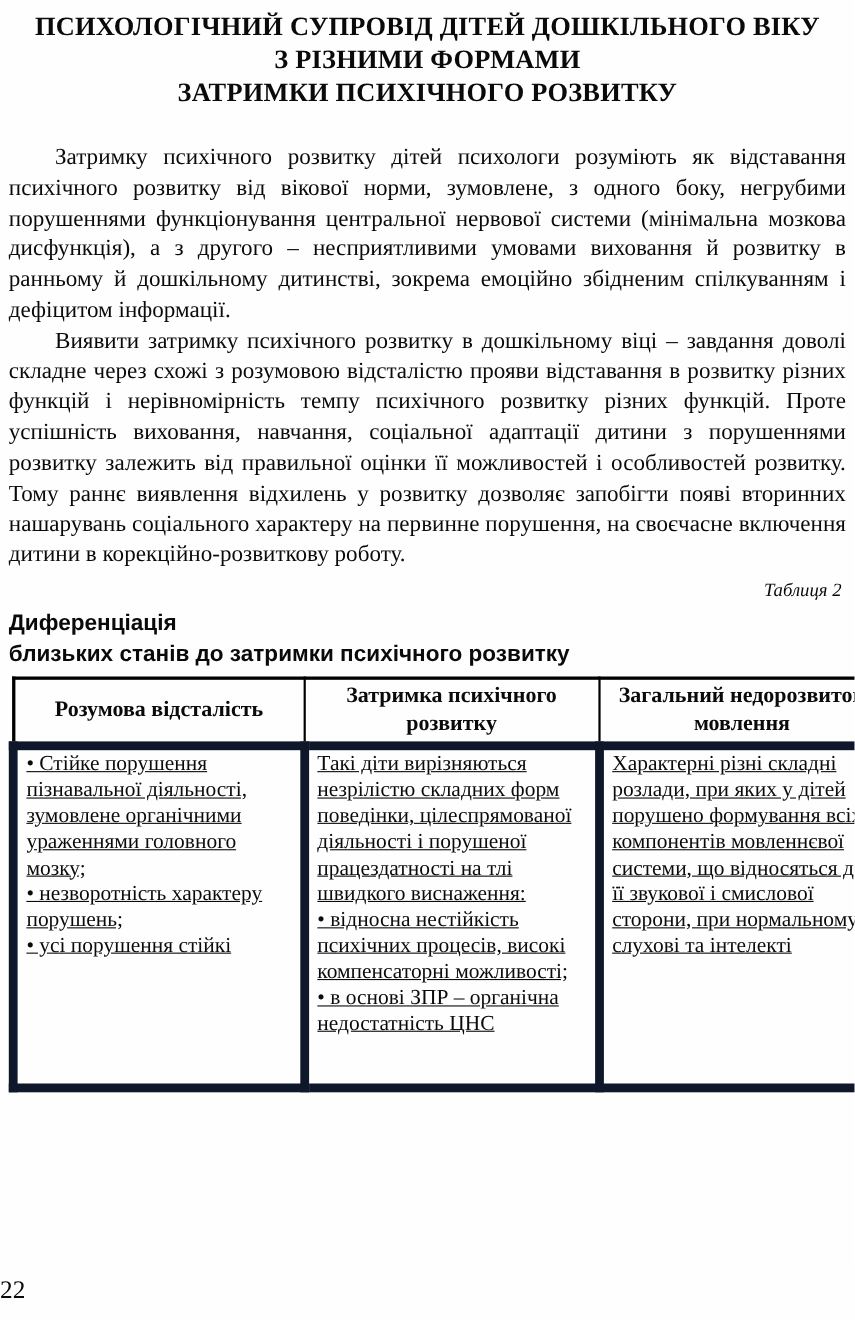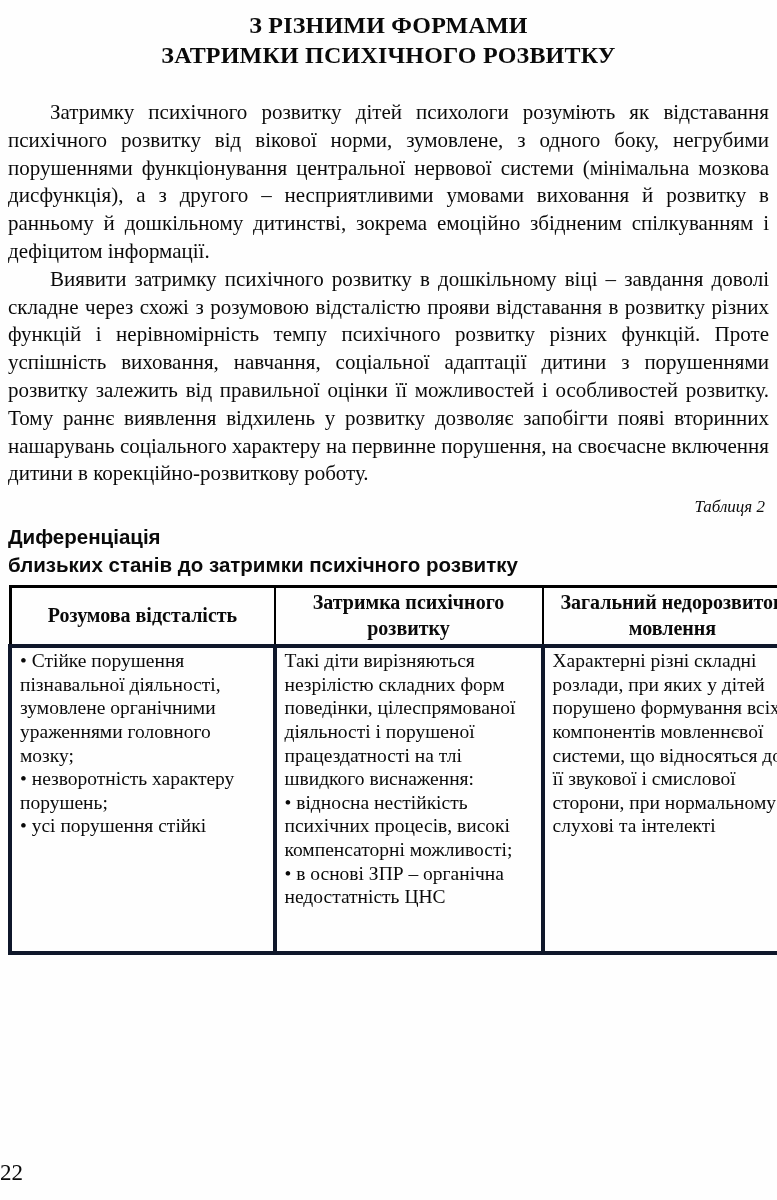--- a/index.html
+++ b/index.html
@@ -60,47 +60,49 @@
     border-bottom: 3px solid #000;
     font-weight: bold;
     font-size: 20px;
     line-height: 25.5px;
     text-align: center;
     padding: 2px 6px 3px 6px;
     hyphens: manual;
     -webkit-hyphens: manual;
   }
   table.diff-table td {
-    border: 4px solid #0f172a;
+    border: 8px solid #0f172a;
     vertical-align: top;
     font-size: 19.5px;
     line-height: 23.6px;
     padding: 1px 5px 4px 8px;
     height: 298px;
     hyphens: manual;
+    text-decoration: underline;
     -webkit-hyphens: manual;
   }
   .cell-par { margin: 0; }
   .col-1 { width: 250px; }
   .col-2 { width: 254px; }
   .col-3 { width: 246px; }
   .page-number {
     position: absolute;
     left: 0;
     bottom: 14px;
     font-size: 23px;
     font-weight: normal;
   }
 </style>
 </head>
 <body>
 
 <div class="page">
 
   <header class="doc-title">
+    <div class="title-line">ПСИХОЛОГІЧНИЙ СУПРОВІД ДІТЕЙ ДОШКІЛЬНОГО ВІКУ</div>
     <div class="title-line">З РІЗНИМИ ФОРМАМИ</div>
     <div class="title-line">ЗАТРИМКИ ПСИХІЧНОГО РОЗВИТКУ</div>
   </header>
 
   <main class="body-text">
     <p class="par">Затримку психічного розвитку дітей психологи розуміють як від­ставання психічного розвитку від вікової норми, зумовлене, з одного боку, негрубими порушеннями функціонування центральної нерво­вої системи (мінімальна мозкова дисфункція), а з другого – неспри­ятливими умовами виховання й розвитку в ранньому й дошкільному дитинстві, зокрема емоційно збідненим спілкуванням і дефіцитом інформації.</p>
     <p class="par">Виявити затримку психічного розвитку в дошкільному віці – зав­дання доволі складне через схожі з розумовою відсталістю прояви від­ставання в розвитку різних функцій і нерівномірність темпу психічно­го розвитку різних функцій. Проте успішність виховання, навчання, соціальної адаптації дитини з порушеннями розвитку залежить від правильної оцінки її можливостей і особливостей розвитку. Тому ран­нє виявлення відхилень у розвитку дозволяє запобігти появі вторин­них нашарувань соціального характеру на первинне порушення, на своєчасне включення дитини в корекційно-розвиткову роботу.</p>
 
     <div class="table-label">Таблиця 2</div>
 

